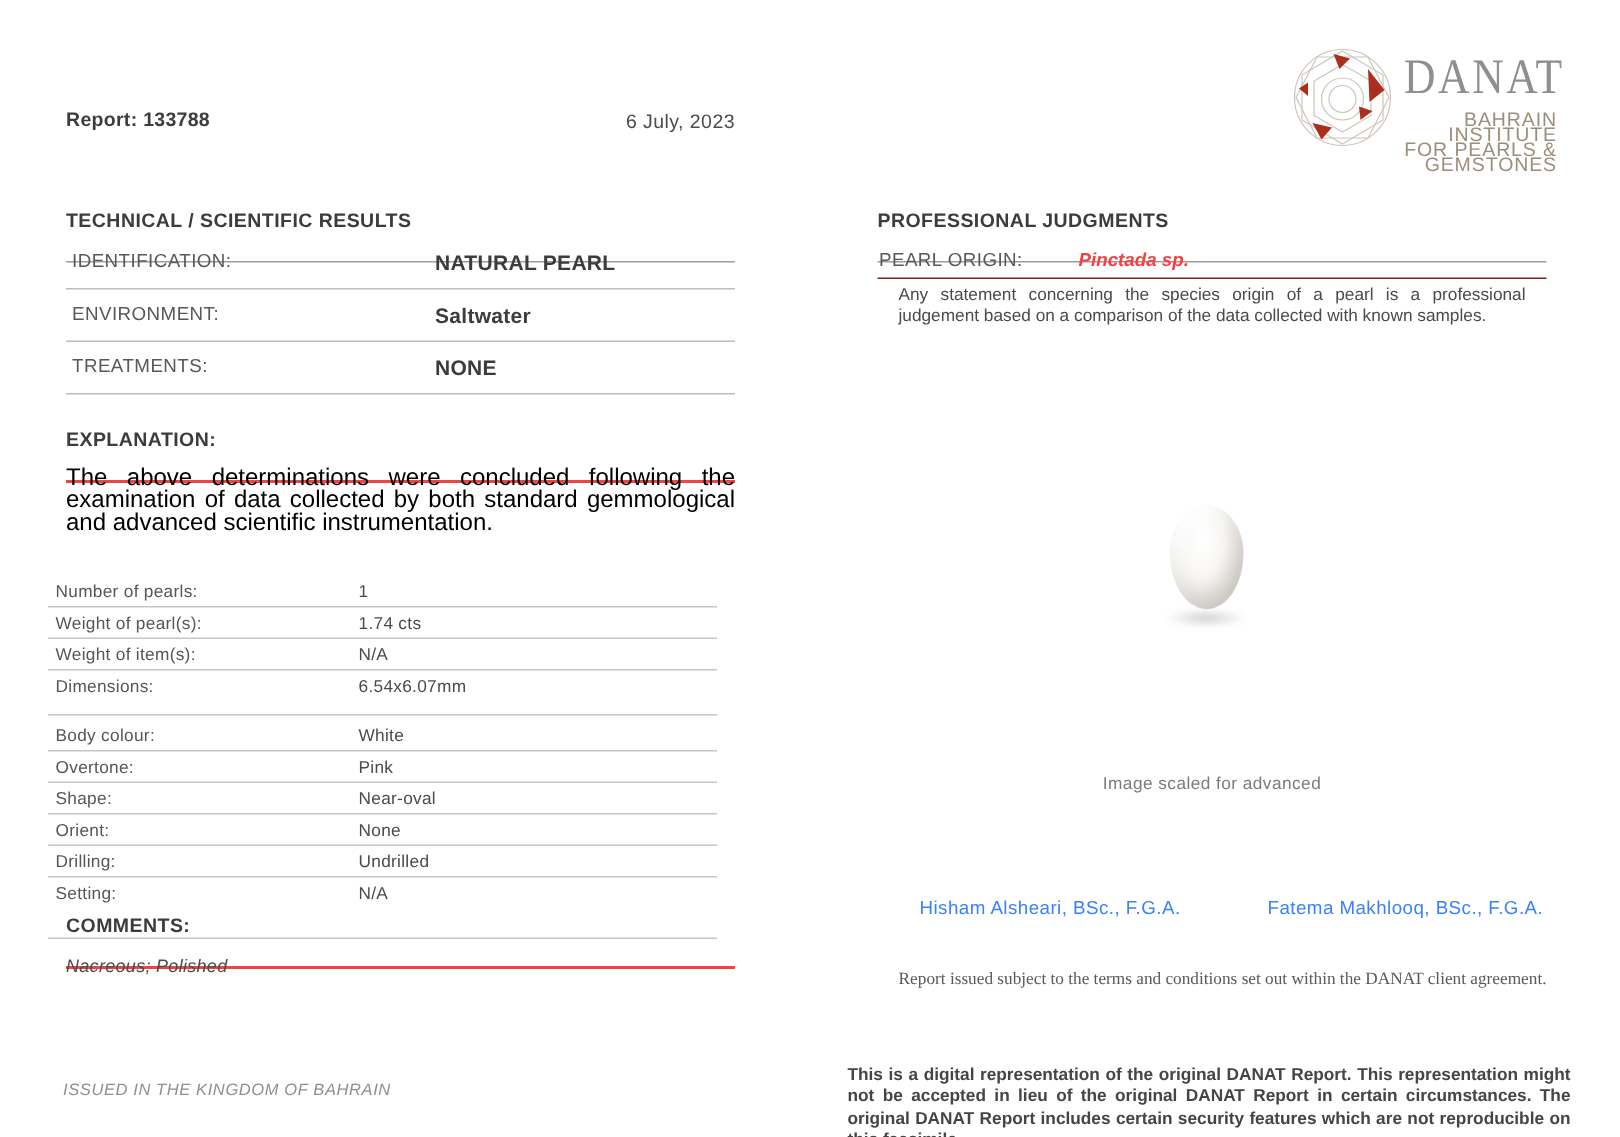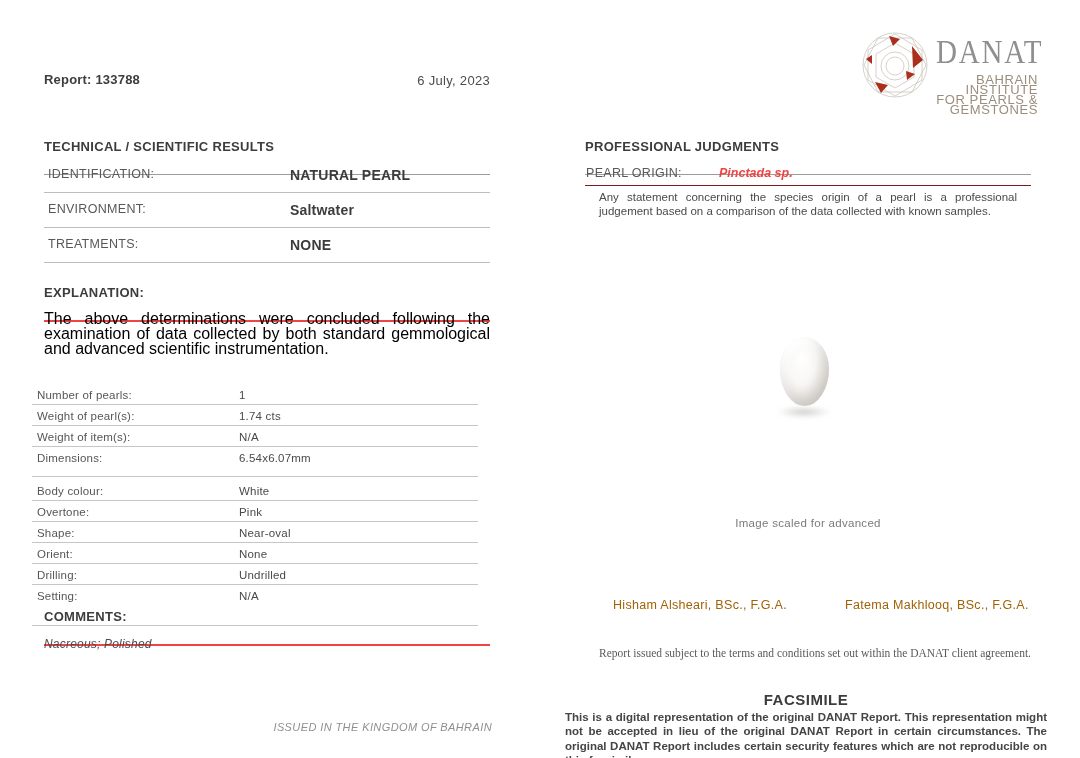--- a/index.html
+++ b/index.html
@@ -47,30 +47,30 @@
     border-radius:50% 50% 50% 50% / 46% 46% 54% 54%;
     background:radial-gradient(ellipse at 44% 32%, #ffffff 0%, #f8f7f5 38%, #ebe8e4 62%, #d8d4ce 84%, #c9c4bd 100%);
     box-shadow:inset -5px -9px 12px rgba(125,118,110,.22), inset 4px 6px 9px rgba(255,255,255,.9);
   }
   .pearl-shadow{
     position:absolute;left:776px;top:406px;width:56px;height:12px;
     background:radial-gradient(ellipse, rgba(95,90,84,.30) 0%, rgba(95,90,84,0) 70%);
     filter:blur(2px);
   }
   .img-caption{position:absolute;left:585px;top:517px;width:446px;text-align:center;font-size:11.5px;color:#7b7b7b;letter-spacing:.3px;}
-  .sig{position:absolute;top:598px;font-size:12.5px;color:#a16207;letter-spacing:.3px;}
+  .sig{position:absolute;top:598px;font-size:12.5px;color:#3b82f6;letter-spacing:.3px;}
   .sig-1{left:613px;} .sig-2{left:845px;}
   .terms{position:absolute;left:585px;top:647px;width:446px;text-align:right;
     font-family:"Liberation Serif",serif;font-size:11.5px;color:#5a5a5a;}
   .fac-title{position:absolute;left:565px;top:691px;width:482px;text-align:center;
     font-size:15px;font-weight:bold;color:#3c3c3c;letter-spacing:.5px;}
   .fac-text{position:absolute;left:565px;top:710px;width:482px;font-size:11.5px;font-weight:bold;
     line-height:14.3px;text-align:justify;color:#454545;}
   
-  .issued{position:absolute;left:42px;top:720px;width:450px;text-align:right;
+  .issued{position:absolute;left:42px;top:720px;width:450px;text-align:left;
     font-style:italic;font-size:11px;line-height:14.5px;color:#8f8f8f;letter-spacing:.4px;}
 </style>
 </head>
 <body>
 
 <div class="page">
 
   <div class="report-no">Report: 133788</div>
   <div class="report-date">6 July, 2023</div>
 
@@ -172,20 +172,19 @@
 
   <div class="pearl-shadow"></div>
   <div class="pearl"></div>
   <div class="img-caption">Image scaled for advanced</div>
 
   <div class="sig sig-1">Hisham Alsheari, BSc., F.G.A.</div>
   <div class="sig sig-2">Fatema Makhlooq, BSc., F.G.A.</div>
 
   <div class="terms">Report issued subject to the terms and conditions set out within the DANAT client agreement.</div>
 
-  <div class="fac-title">FACSIMILE</div>
   <div class="fac-text">This is a digital representation of the original DANAT Report. This representation might not be accepted in lieu of the original DANAT Report in certain circumstances. The original DANAT Report includes certain security features which are not reproducible on this facsimile.</div>
 
   <div class="issued">
     <div>ISSUED IN THE KINGDOM OF BAHRAIN</div>
   </div>
 
 </div>
 
 </body></html>

